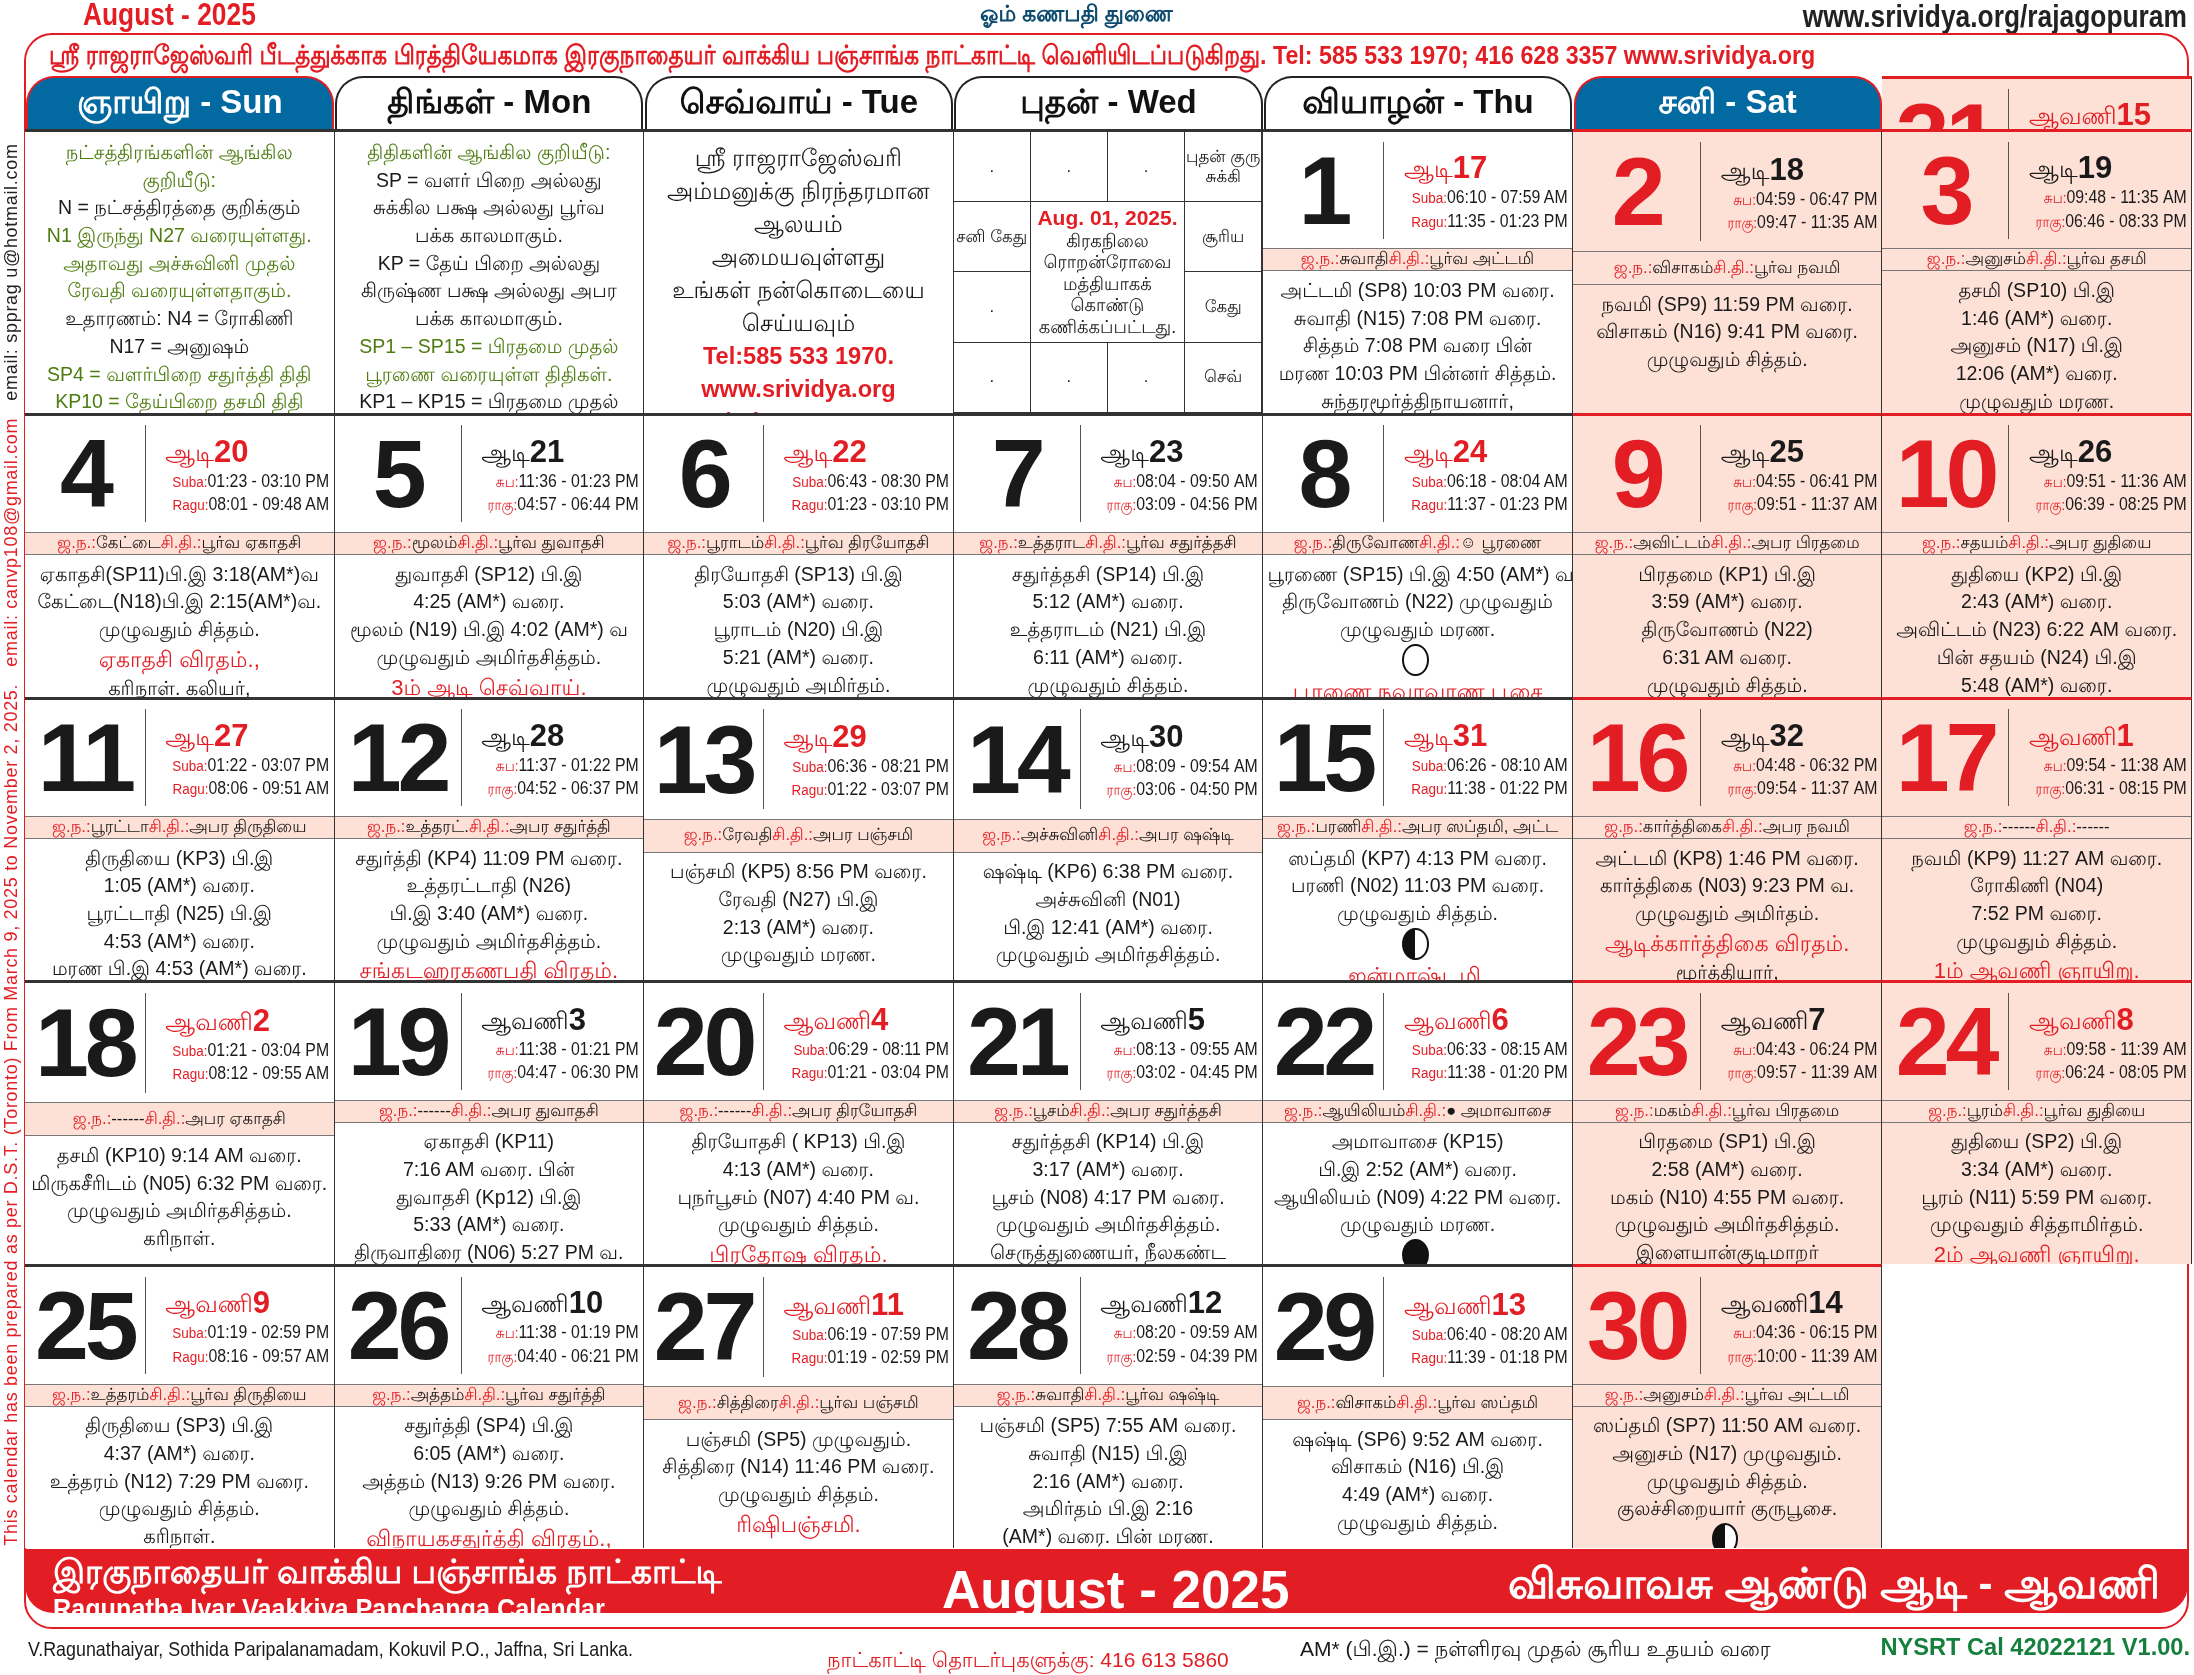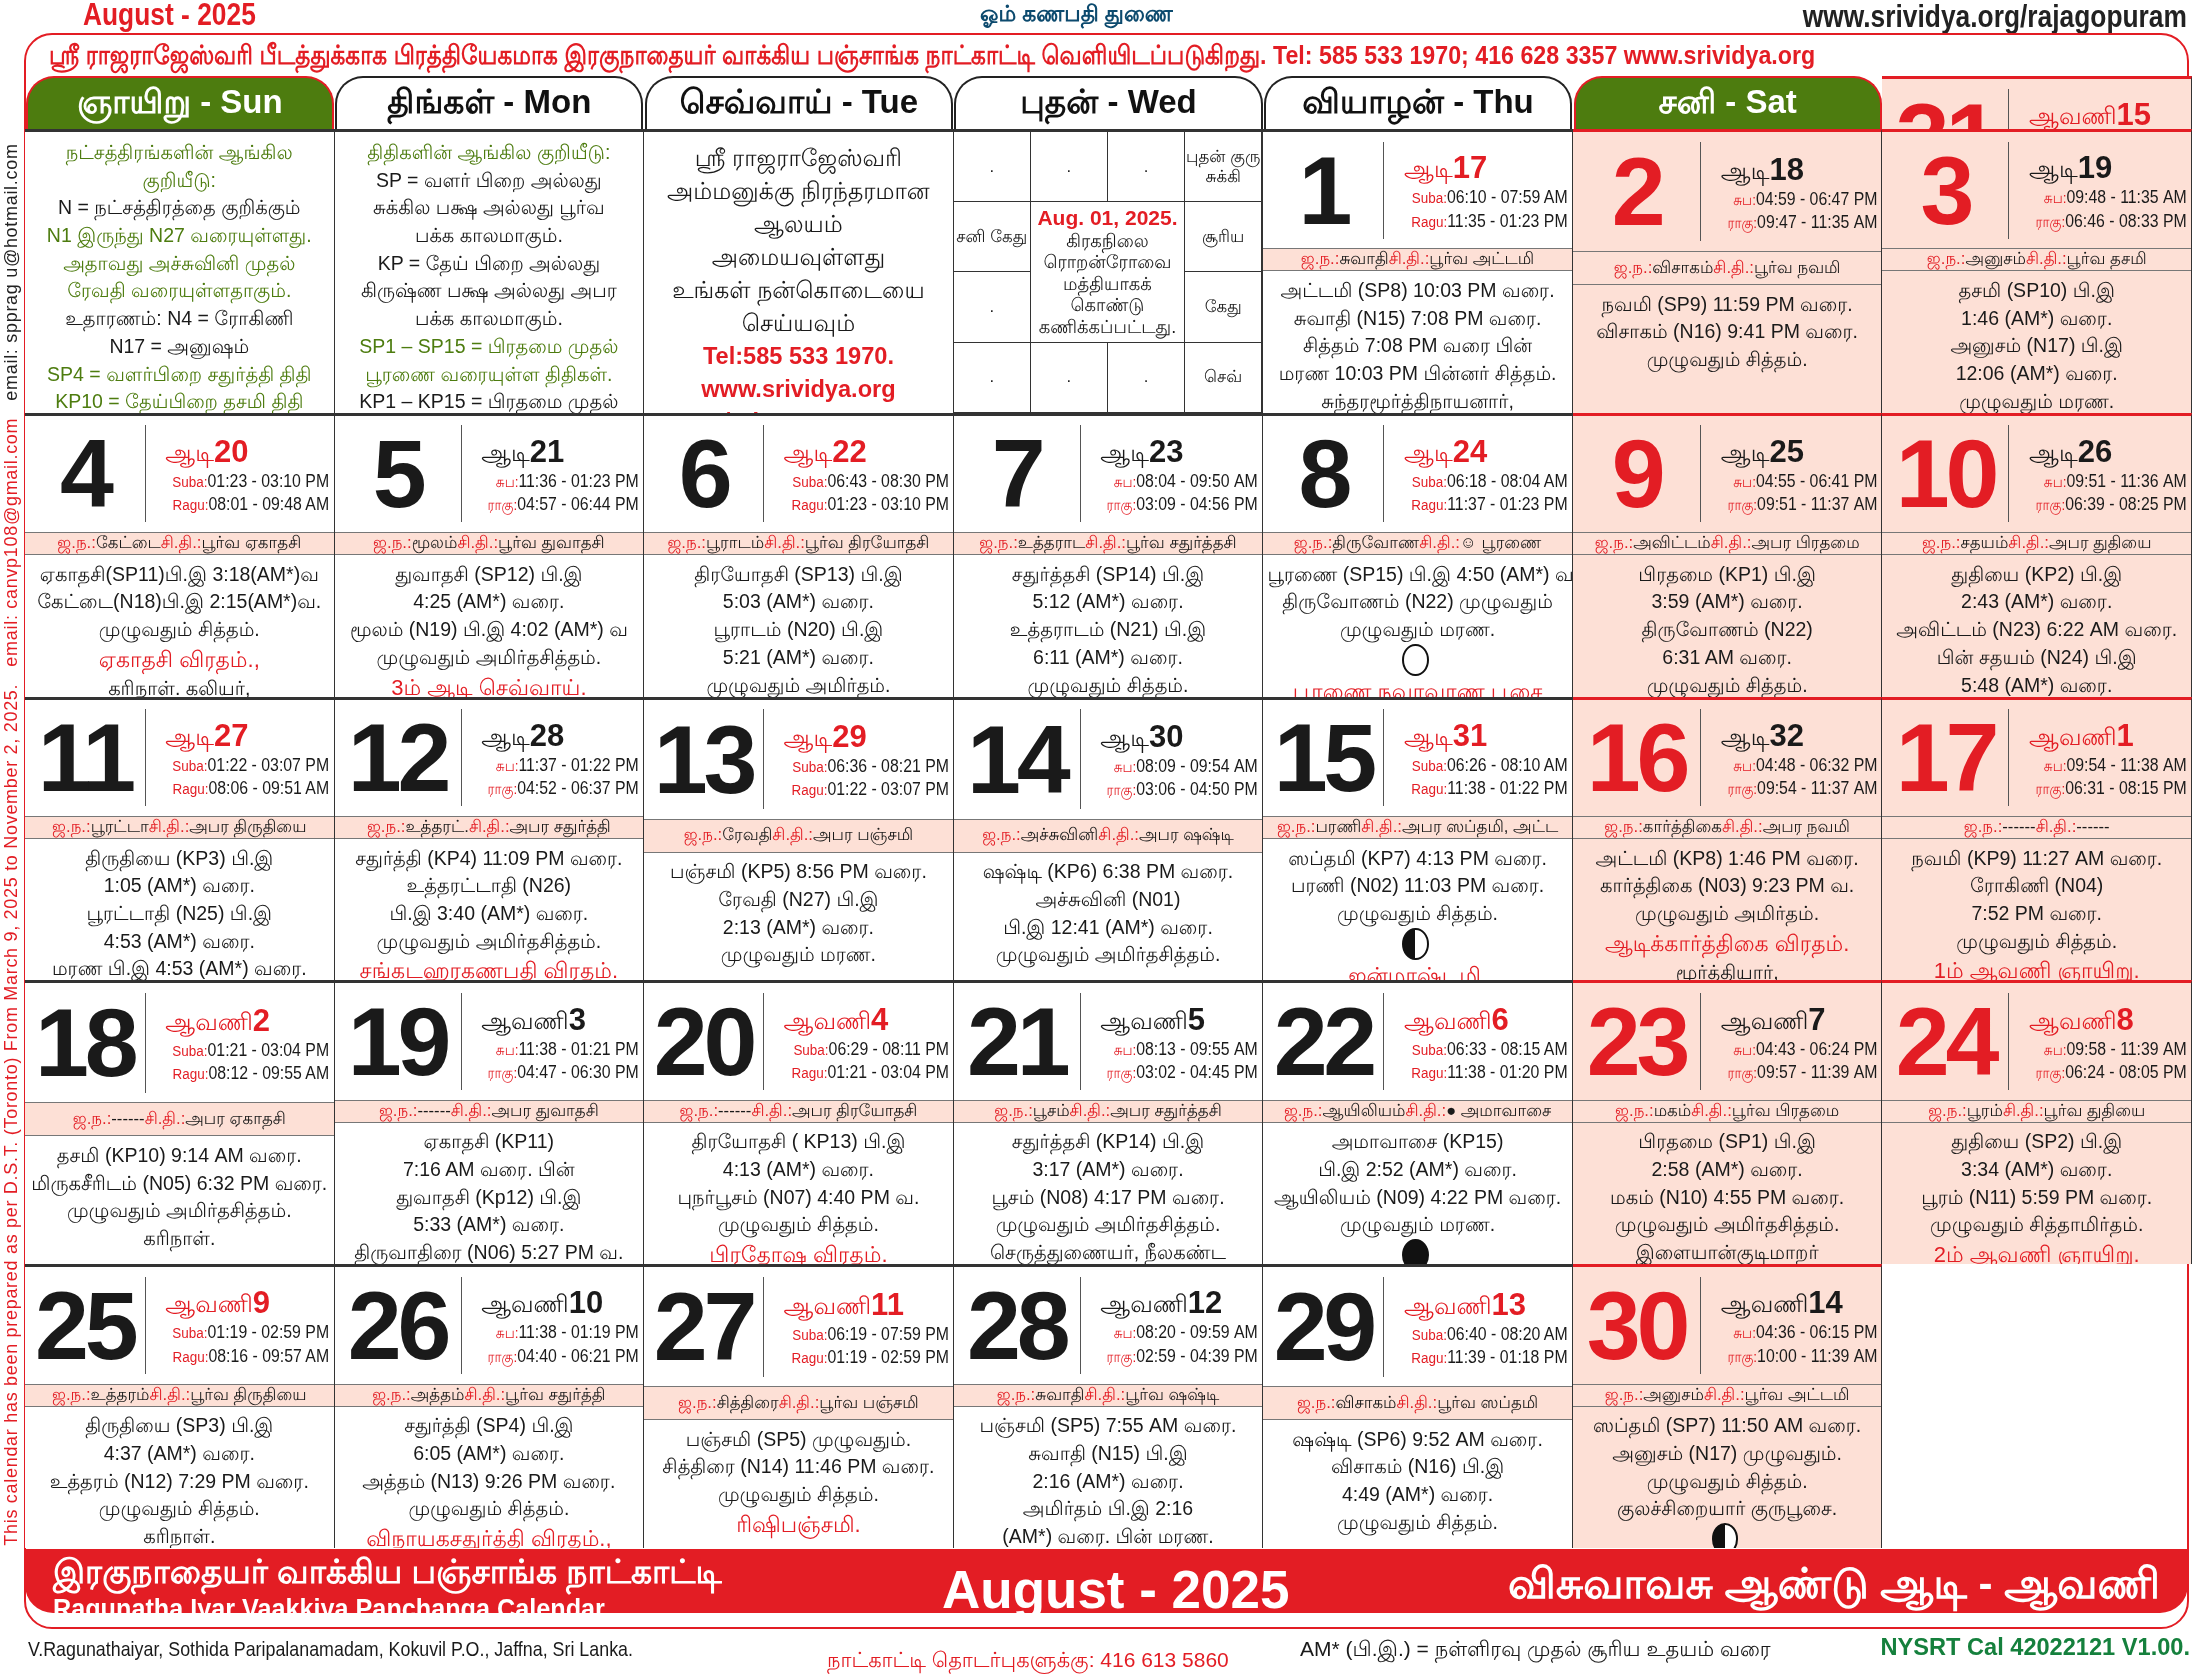--- a/index.html
+++ b/index.html
@@ -10,21 +10,21 @@
   .top-month{position:absolute;left:83px;top:-2.8px;font-size:31px;font-weight:bold;color:#e31d24;transform:scaleX(.85);transform-origin:left}
   .top-om{position:absolute;left:980px;top:1.4px;font-size:22px;font-weight:bold;color:#0c4a6e}
   .top-url{position:absolute;right:7px;top:-1.4px;font-size:31px;font-weight:bold;color:#222;transform:scaleX(.85);transform-origin:right}
   .side{position:absolute;left:0;top:28px;width:22px;height:1633px;display:flex;align-items:center;justify-content:center}
   .side-text{transform:rotate(-90deg);white-space:nowrap;font-size:18px;color:#222;letter-spacing:0.7px}
   .side-text .r{color:#e31d24}
   .frame{position:absolute;left:23.6px;top:33px;width:2165px;height:1596px;border:2.8px solid #e31d24;border-radius:28px 28px 28px 28px}
   .banner{position:absolute;left:49px;top:40px;width:2127px;font-size:26.4px;font-weight:bold;color:#e31d24;white-space:nowrap;transform:scaleX(.88);transform-origin:left}
   .grid{position:absolute;left:25px;top:76px;width:2167px;height:1472px;display:grid;grid-template-columns:repeat(7,1fr);grid-template-rows:53px repeat(5,1fr)}
   .dayhead{display:flex;align-items:center;justify-content:center;font-size:33px;font-weight:bold;border:2.1px solid #222;border-bottom:none;border-radius:28px 28px 0 0;margin:0 0.7px;background:#fff;color:#111}
-  .dayhead.we{background:#4d7c0f;color:#fff;border-color:#e31d24}
+  .dayhead.we{background:#0369a1;color:#fff;border-color:#e31d24}
   .cell{border-right:1.4px solid #333;border-top:3.5px solid #333;display:flex;flex-direction:column;background:#fff;position:relative;overflow:hidden}
   .cell.we{background:#fde0d6;border-top-color:#e31d24}
   .cell-top{display:flex;height:120px;border-bottom:1.4px solid #777}
   .dnum{width:42%;display:flex;align-items:center;justify-content:center;font-size:97px;font-weight:bold;line-height:1;letter-spacing:-4.2px;border-right:1.4px solid #555;margin:9.7px 0}
   .dnum.red{color:#e31d24}
   .dinfo{flex:1;padding:2.8px 4.2px 0 5.6px;display:flex;flex-direction:column;justify-content:center}
   .tmonth{display:flex;justify-content:flex-start;align-items:flex-end;font-size:26.4px;padding:0 9.7px 0 14px}
   .tmonth .tm{font-size:23.6px}
   .tmonth .td{font-size:31px;font-weight:bold}
   .times{font-size:18px;text-align:right;white-space:nowrap;line-height:1.3;transform:scaleX(.88);transform-origin:right}

